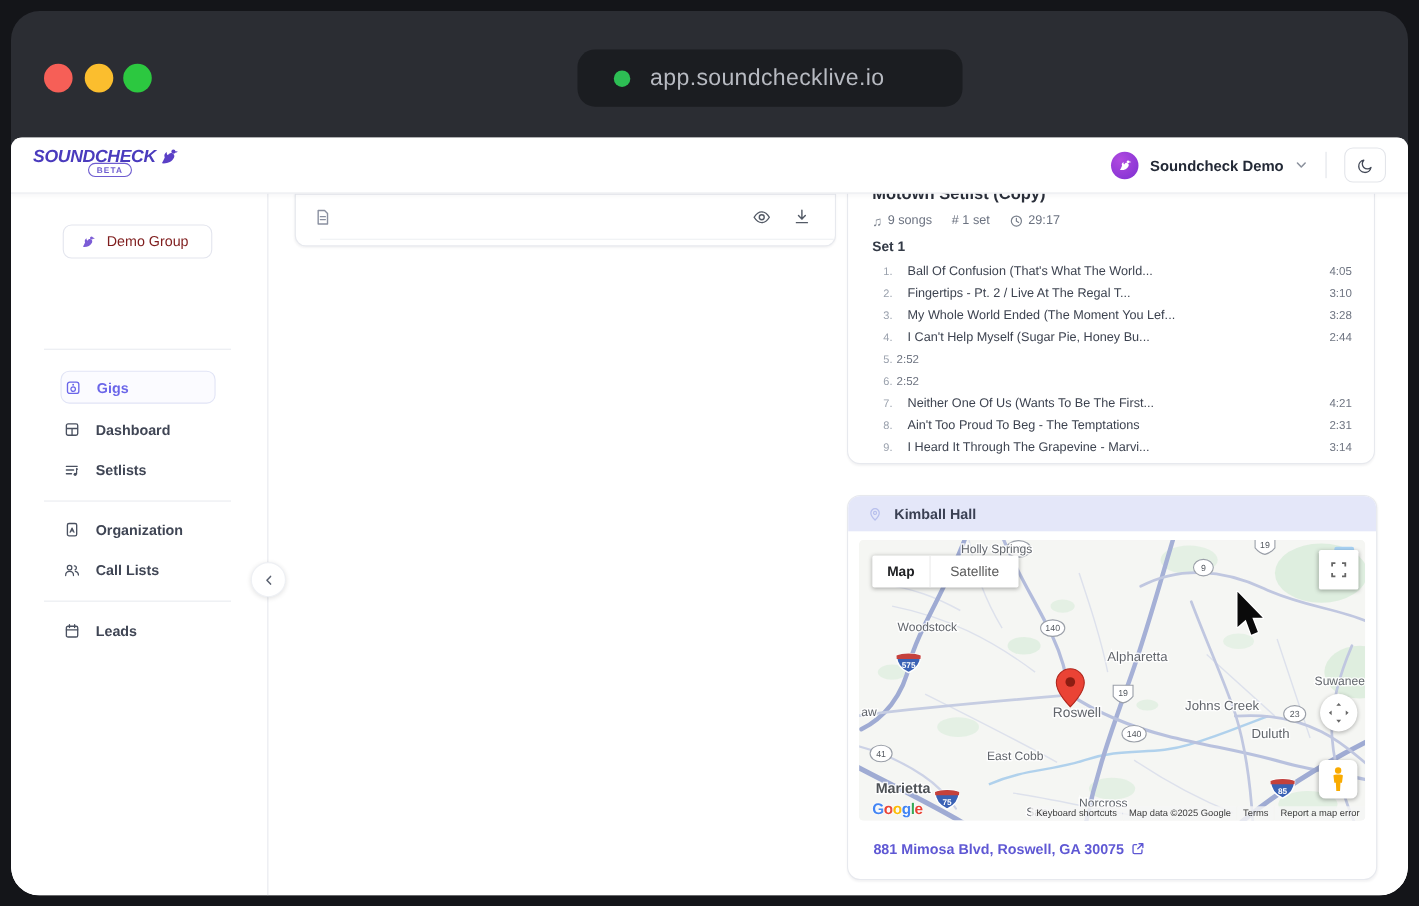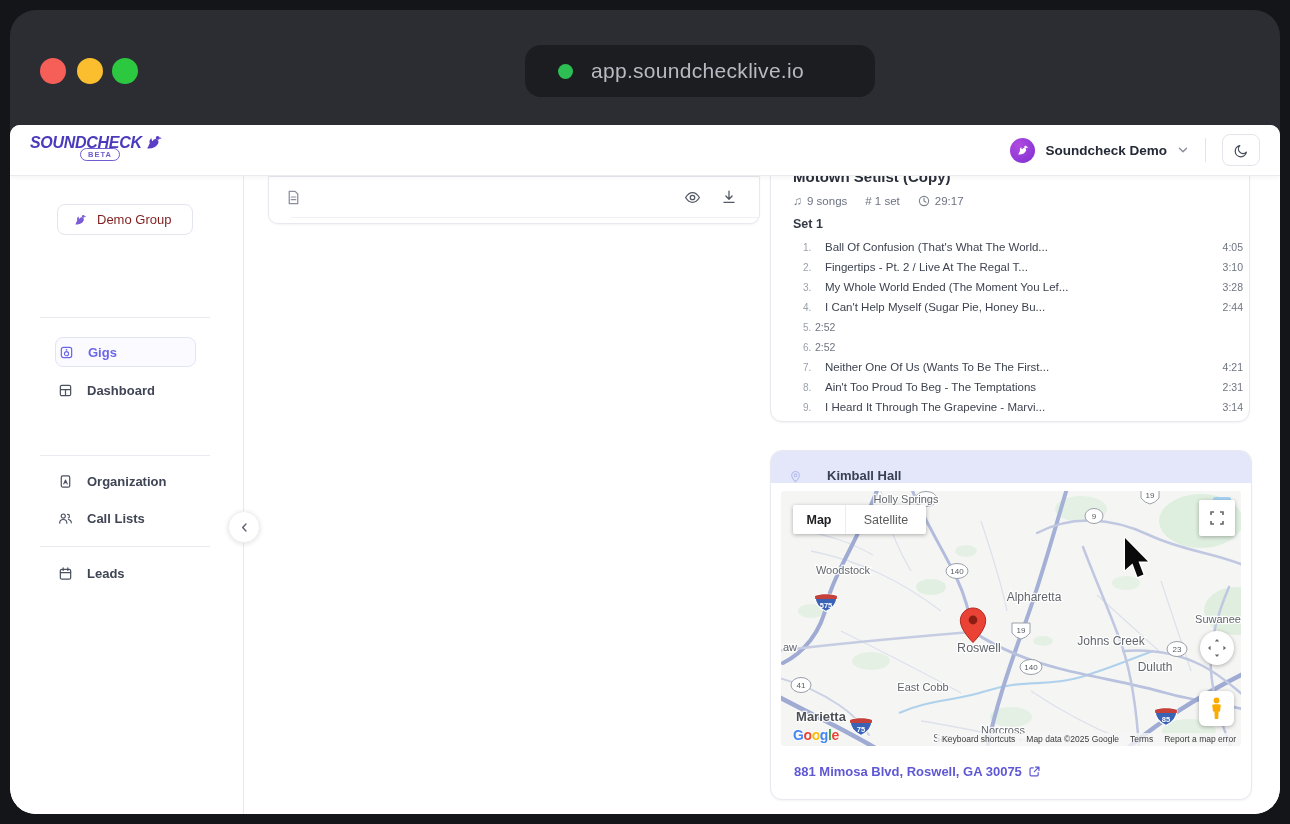--- a/index.html
+++ b/index.html
@@ -53,34 +53,34 @@
   .file-card{left:24px;top:1px;width:490px;height:46px;border-radius:0 0 10px 10px;border-top:1px solid #e7e9ee;}
   .file-row{position:absolute;left:0;top:0;right:0;height:40px;display:flex;align-items:center;}
   .file-row .ficon{margin-left:16px;}
   .file-meta-block{margin-left:8px;display:flex;flex-direction:column;gap:1px;}
   .fname{font-size:12px;font-weight:700;color:#414855;}
   .fmeta{font-size:10.5px;color:#9aa1ad;}
   .file-actions{position:absolute;right:22px;top:0;height:40px;display:flex;align-items:center;gap:20px;}
   .file-sep{position:absolute;left:22px;right:1px;top:40px;height:1px;background:#eef0f3;}
   
   .setlist-card{left:526px;top:-26px;width:480px;height:273px;border-radius:12px;box-sizing:border-box;
-                padding:17px 6px 0 22px;}
+                padding:17px 20px 0 22px;}
   .sl-title{font-size:15px;font-weight:800;color:#2a2f3a;line-height:20px;}
   .sl-meta{display:flex;align-items:center;gap:18px;margin-top:7px;color:#6b7280;font-size:11.5px;}
   .sl-meta .m{display:flex;align-items:center;gap:5px;}
   .sl-set{margin-top:9px;font-size:12.5px;font-weight:800;color:#333a46;}
   .songs{margin-top:6px;}
   .song-row{height:20px;display:flex;align-items:center;}
   .song-num{width:22px;font-size:10px;color:#9aa1ad;padding-left:10px;box-sizing:border-box;}
   .song-title{flex:1;font-size:11.5px;color:#3d4350;padding-left:10px;white-space:nowrap;overflow:hidden;}
   .song-time{font-size:10.5px;color:#6e7481;}
   
   .kimball-card{left:526px;top:275px;width:480px;height:348px;border-radius:12px;overflow:hidden;}
   .venue-band{position:absolute;left:0;top:0;right:0;height:32px;background:#e4e7f9;display:flex;
-              align-items:flex-end;gap:25px;padding-left:18px;}
+              align-items:center;gap:11px;padding-left:18px;}
   .venue-name{font-size:13px;font-weight:800;color:#3a4053;}
   .mapwrap{position:absolute;left:10px;top:40px;width:460px;height:255px;border-radius:4px;overflow:hidden;
            background:#f5f6f3;}
   .addr{position:absolute;left:23px;top:313px;display:flex;align-items:center;gap:6px;
         color:#5f58d4;font-size:13px;font-weight:800;}
   
   .map-type{position:absolute;left:12px;top:14px;display:flex;height:29px;background:#fff;border-radius:2px;
             box-shadow:0 1px 4px rgba(0,0,0,.3);overflow:hidden;}
   .map-type .mt{display:flex;align-items:center;justify-content:center;font-size:12.5px;}
   .mt-map{width:52px;font-weight:700;color:#202124;}
@@ -181,20 +181,28 @@
       </div>
 
       <div class="nav-item" style="top:200px">
         <svg width="15" height="15" viewBox="0 0 16 16">
           <rect x="2.5" y="2.5" width="11" height="11" rx="1.6" fill="none" stroke="#4a5160" stroke-width="1.3"></rect>
           <path d="M2.5 7 H13.5 M8 7 V13.5" fill="none" stroke="#4a5160" stroke-width="1.3"></path>
         </svg>
         <span>Dashboard</span>
       </div>
 
+      <div class="nav-item" style="top:237px">
+        <svg width="15" height="15" viewBox="0 0 16 16">
+          <path d="M2.5 4.2 H13 M2.5 7.8 H9.5 M2.5 11.4 H7.5" fill="none" stroke="#4a5160" stroke-width="1.3" stroke-linecap="round"></path>
+          <circle cx="11" cy="12" r="1.5" fill="#4a5160"></circle>
+          <path d="M12.4 12 V6.6 L13.6 7.2" fill="none" stroke="#4a5160" stroke-width="1.2"></path>
+        </svg>
+        <span>Setlists</span>
+      </div>
 
       <div class="sdiv" style="top:280px"></div>
 
       <div class="nav-item" style="top:291px">
         <svg width="15" height="15" viewBox="0 0 16 16">
           <rect x="3.5" y="2" width="9" height="12" rx="1.6" fill="none" stroke="#4a5160" stroke-width="1.3"></rect>
           <path d="M6.1 10.6 L8 6.4 L9.9 10.6 M6.9 9.2 H9.1" fill="none" stroke="#4a5160" stroke-width="1.1" stroke-linecap="round" stroke-linejoin="round"></path>
         </svg>
         <span>Organization</span>
       </div>

